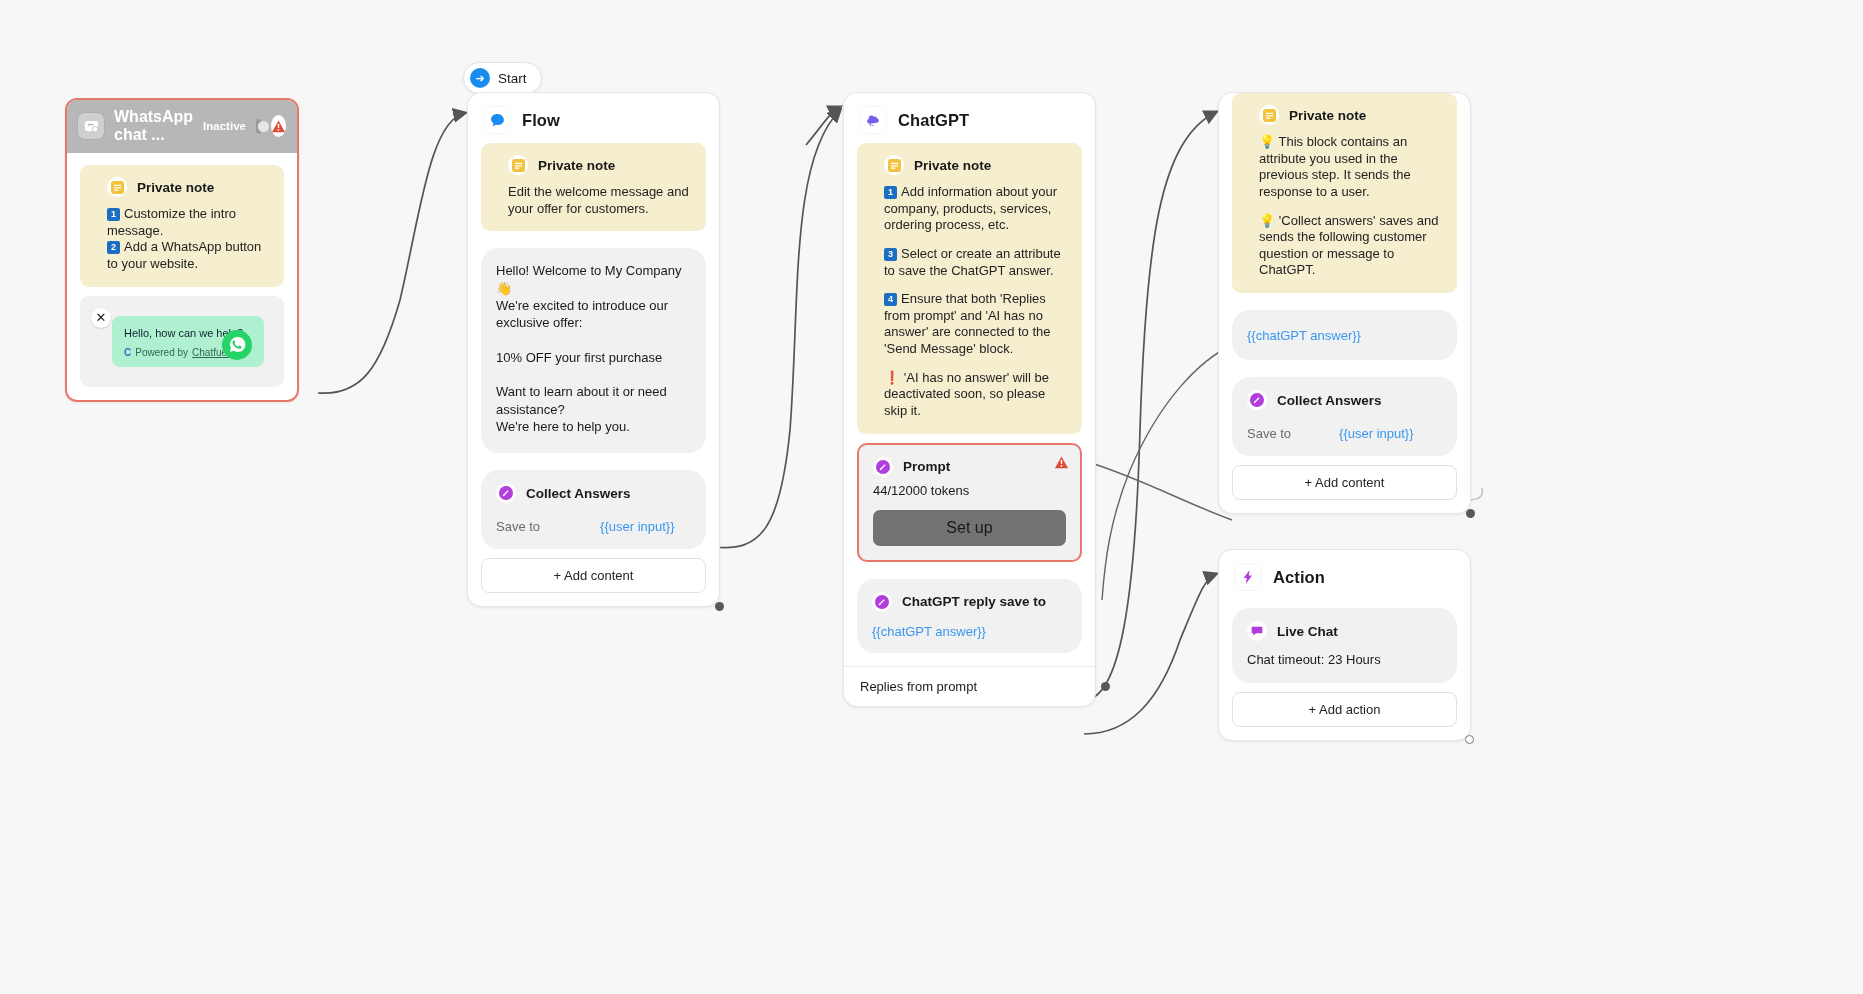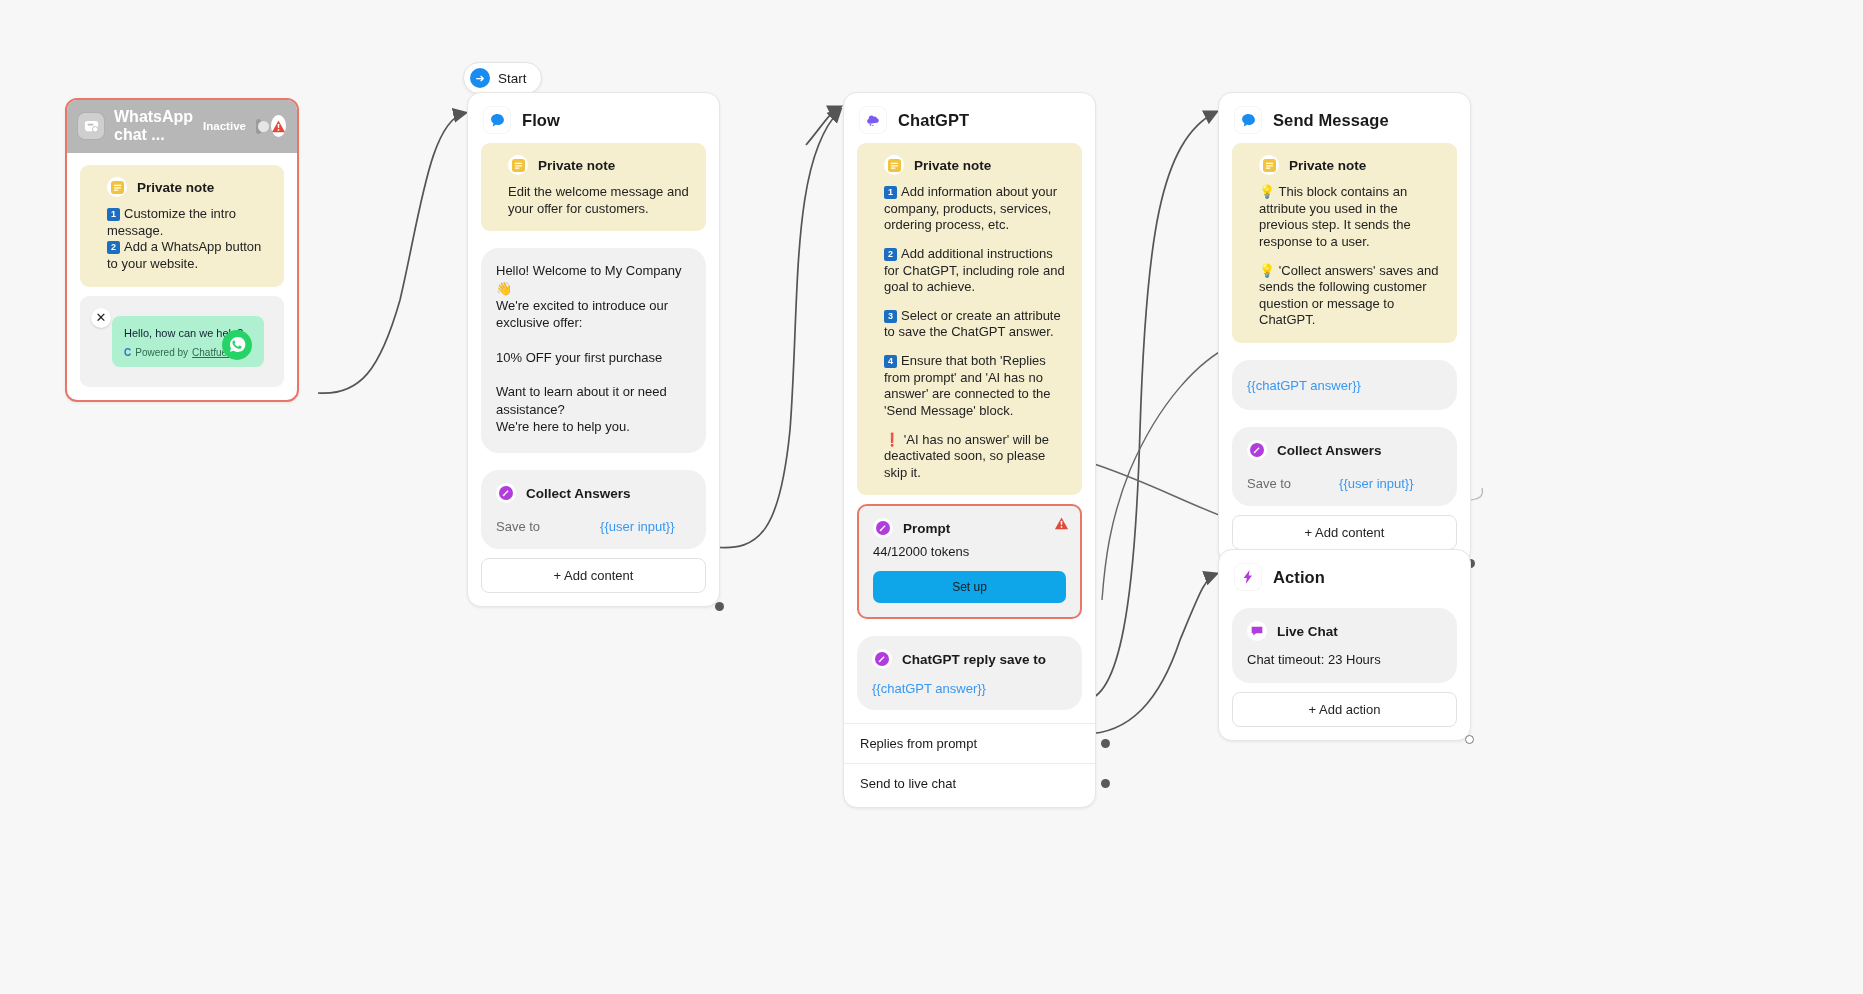--- a/index.html
+++ b/index.html
@@ -130,22 +130,22 @@
   }
   .wa-port { position:absolute; right:-5px; bottom:-5px; width:9px;height:9px;border-radius:50%;background:#595959; }
 
   .prompt-block {
     background:#f1f1f1; border:2px solid #e8776a; border-radius:10px; padding:12px 14px 14px 14px;
     position:relative;
   }
   .prompt-warn { position:absolute; right:11px; top:10px; }
   .tokens { font-size:13px; margin-top:6px; }
   .setup {
-    margin-top:12px; background:#0ea5e9; border-radius:7px; text-align:center;
-    font-size:12px; padding:9px 0; cursor:pointer;
+    margin-top:12px; background:#737373; border-radius:7px; text-align:center;
+    font-size:16px; padding:9px 0; cursor:pointer;
   }
 </style>
 </head>
 <body>
 
 <div id="canvas">
 
   <svg class="wires">
     <defs>
       <marker id="ah" markerWidth="9" markerHeight="9" refX="7" refY="4.5" orient="auto">
@@ -298,21 +298,20 @@
             <svg width="13" height="13" viewBox="0 0 14 14">
                 <rect width="14" height="14" rx="3" fill="#f2c33e"></rect>
                 <rect x="3" y="4" width="8" height="1.4" rx=".7" fill="#fff"></rect>
                 <rect x="3" y="6.6" width="8" height="1.4" rx=".7" fill="#fff"></rect>
                 <rect x="3" y="9.2" width="5" height="1.4" rx=".7" fill="#fff"></rect>
               </svg>
           </span>
           <span class="note-title">Private note</span>
         </div>
         <p><span class="numbox">1</span><span>Add information about your company, products, services, ordering process, etc.</span></p>
-        <p><span class="numbox">2</span><span>Add additional instructions for ChatGPT, including role and goal to achieve.</span></p>
         <p><span class="numbox">3</span><span>Select or create an attribute to save the ChatGPT answer.</span></p>
         <p><span class="numbox">4</span><span>Ensure that both 'Replies from prompt' and 'AI has no answer' are connected to the 'Send Message' block.</span></p>
         <p>❗ 'AI has no answer' will be deactivated soon, so please skip it.</p>
       </div>
 
       <div class="prompt-block">
         <span class="prompt-warn">
           <svg width="15" height="15" viewBox="0 0 16 16">
               <path d="M8 1.5l7 12.5H1z" fill="#e04a3a"></path>
               <rect x="7.2" y="5" width="1.6" height="4.6" rx=".7" fill="#fff"></rect>
@@ -344,35 +343,23 @@
           </span>
           <span class="sub-title">ChatGPT reply save to</span>
         </div>
         <div class="attr" style="margin-top:12px;">{{chatGPT answer}}</div>
       </div>
     </div>
     <div class="outrow">
       <span>Replies from prompt</span>
       <span class="port"></span>
     </div>
-    <div class="outrow" style="padding-bottom:16px;">
-      <span>Send to live chat</span>
-      <span class="port"></span>
-    </div>
   </div>
 
   <div class="card" style="left:1218px; top:92px; width:253px;">
-    <div class="card-head">
-      <span class="head-icon">
-        <svg width="17" height="17" viewBox="0 0 18 18">
-            <path d="M9 2.2c-3.8 0-6.8 2.4-6.8 5.4 0 1.7 1 3.2 2.5 4.2L4 15.3l3.2-1.7c.58.1 1.18.16 1.8.16 3.8 0 6.8-2.4 6.8-5.4S12.8 2.2 9 2.2z" fill="#1a8cf0"></path>
-          </svg>
-      </span>
-      <span class="card-title">Send Message</span>
-    </div>
     <div class="body">
       <div class="note">
         <div class="note-head">
           <span class="note-ico">
             <svg width="13" height="13" viewBox="0 0 14 14">
                 <rect width="14" height="14" rx="3" fill="#f2c33e"></rect>
                 <rect x="3" y="4" width="8" height="1.4" rx=".7" fill="#fff"></rect>
                 <rect x="3" y="6.6" width="8" height="1.4" rx=".7" fill="#fff"></rect>
                 <rect x="3" y="9.2" width="5" height="1.4" rx=".7" fill="#fff"></rect>
               </svg>

